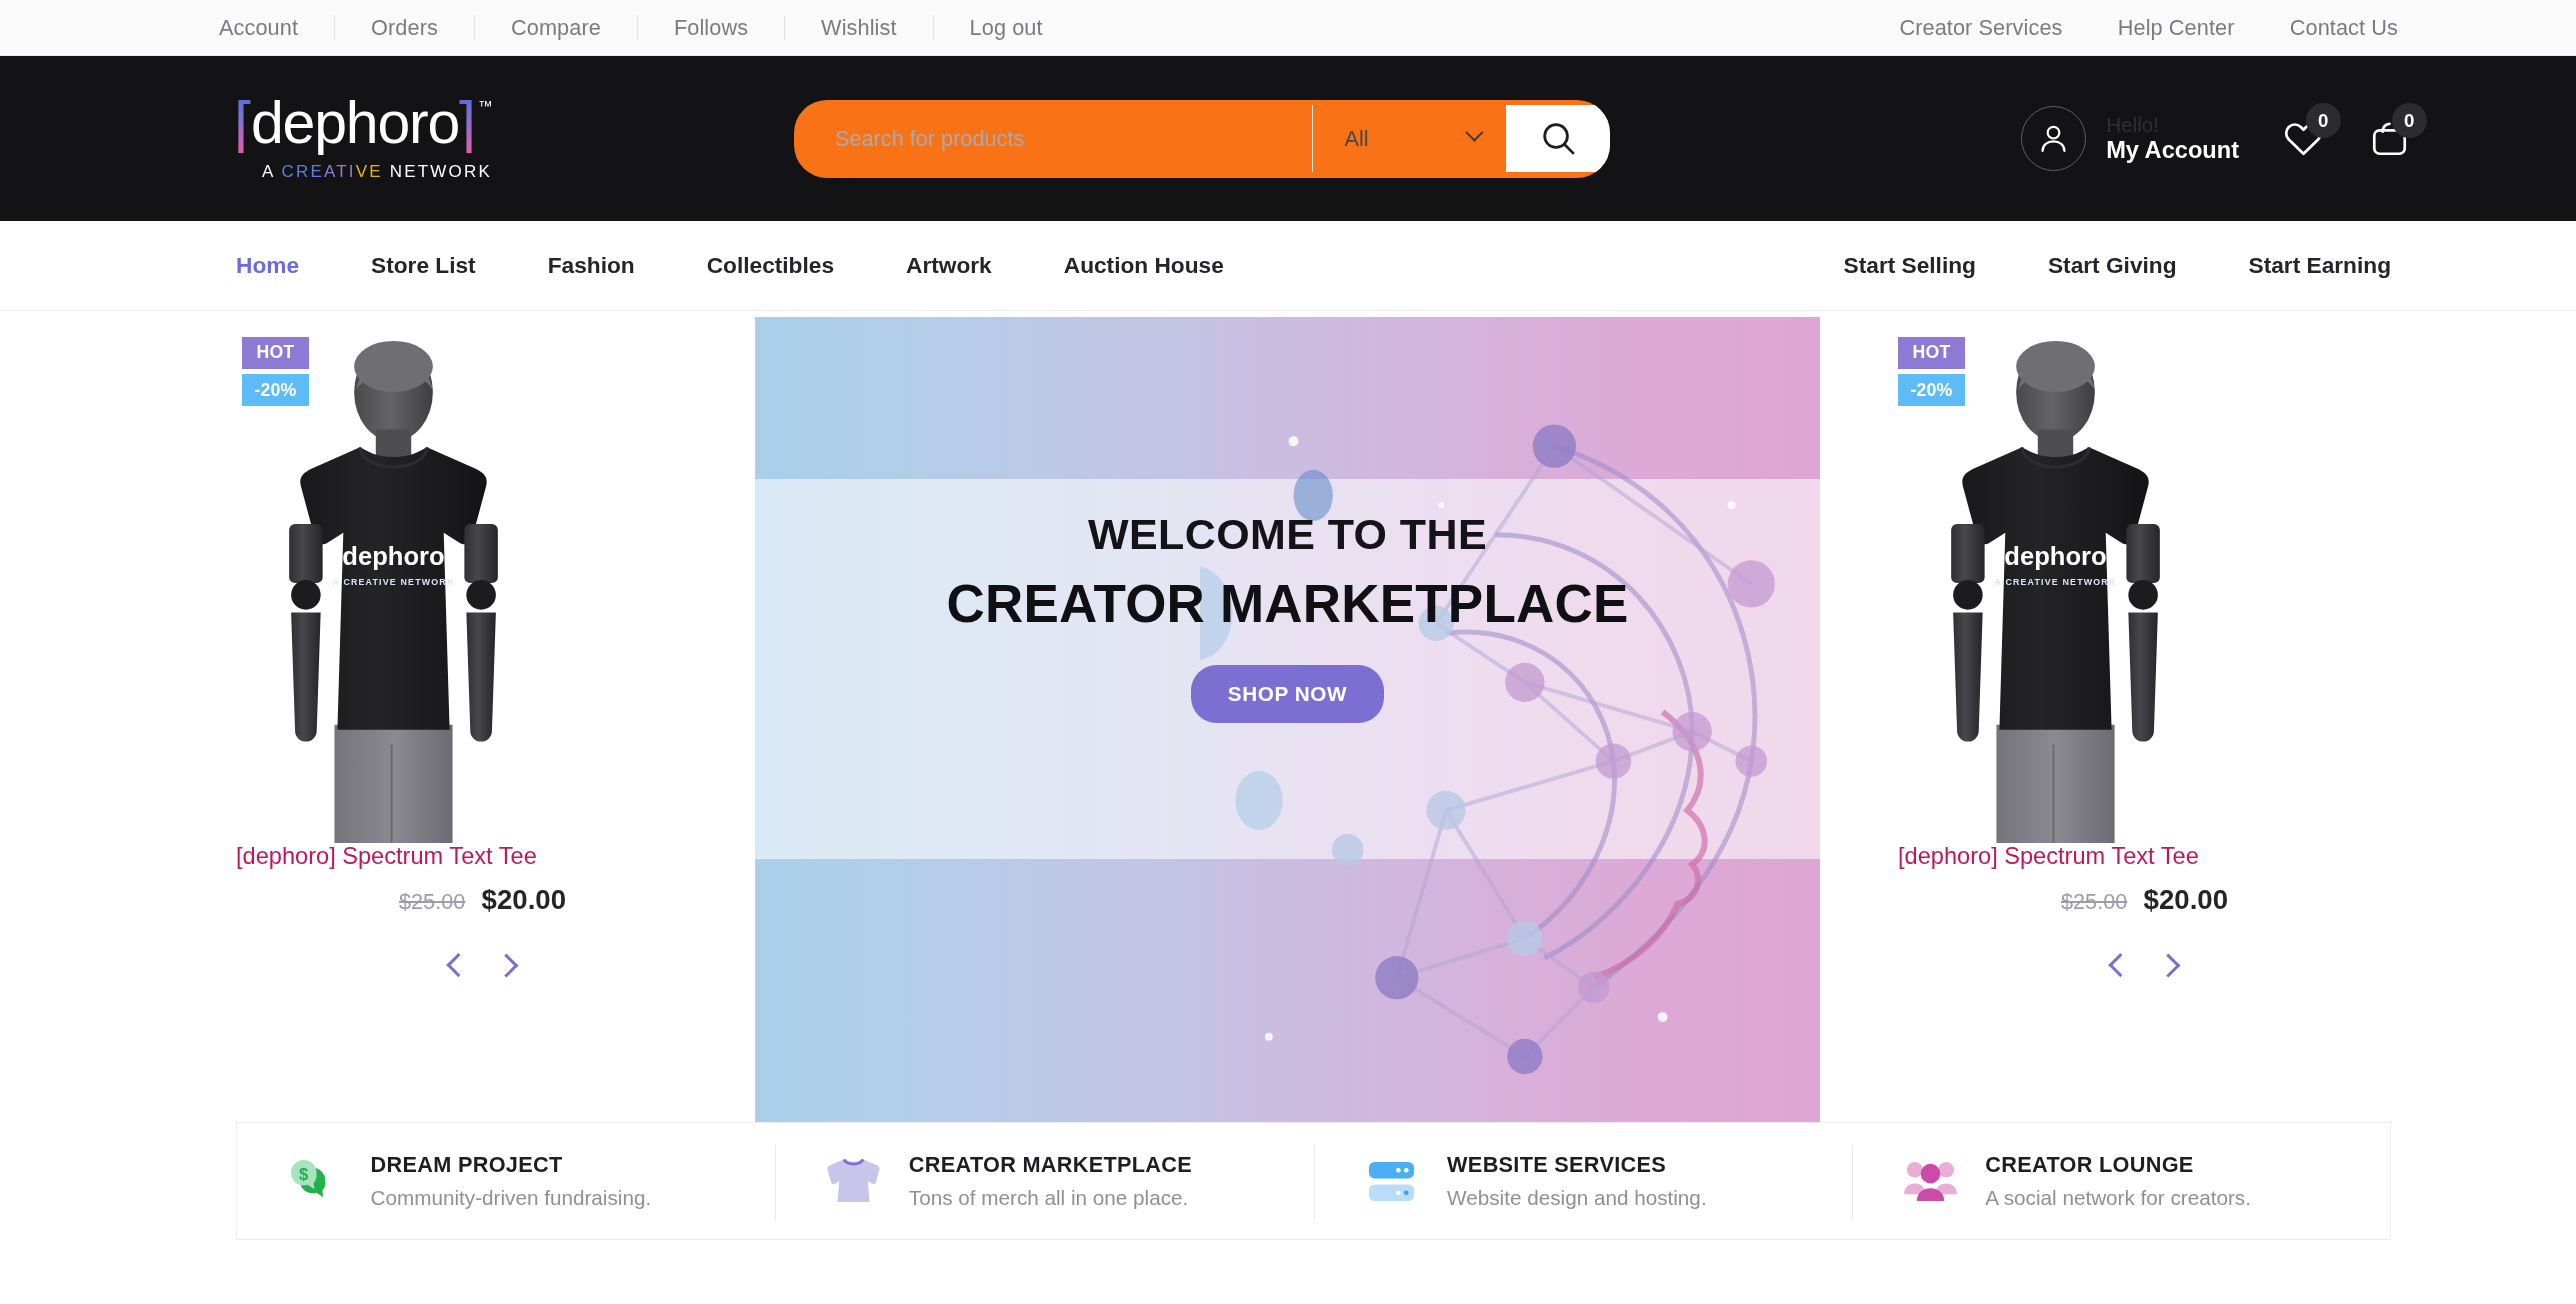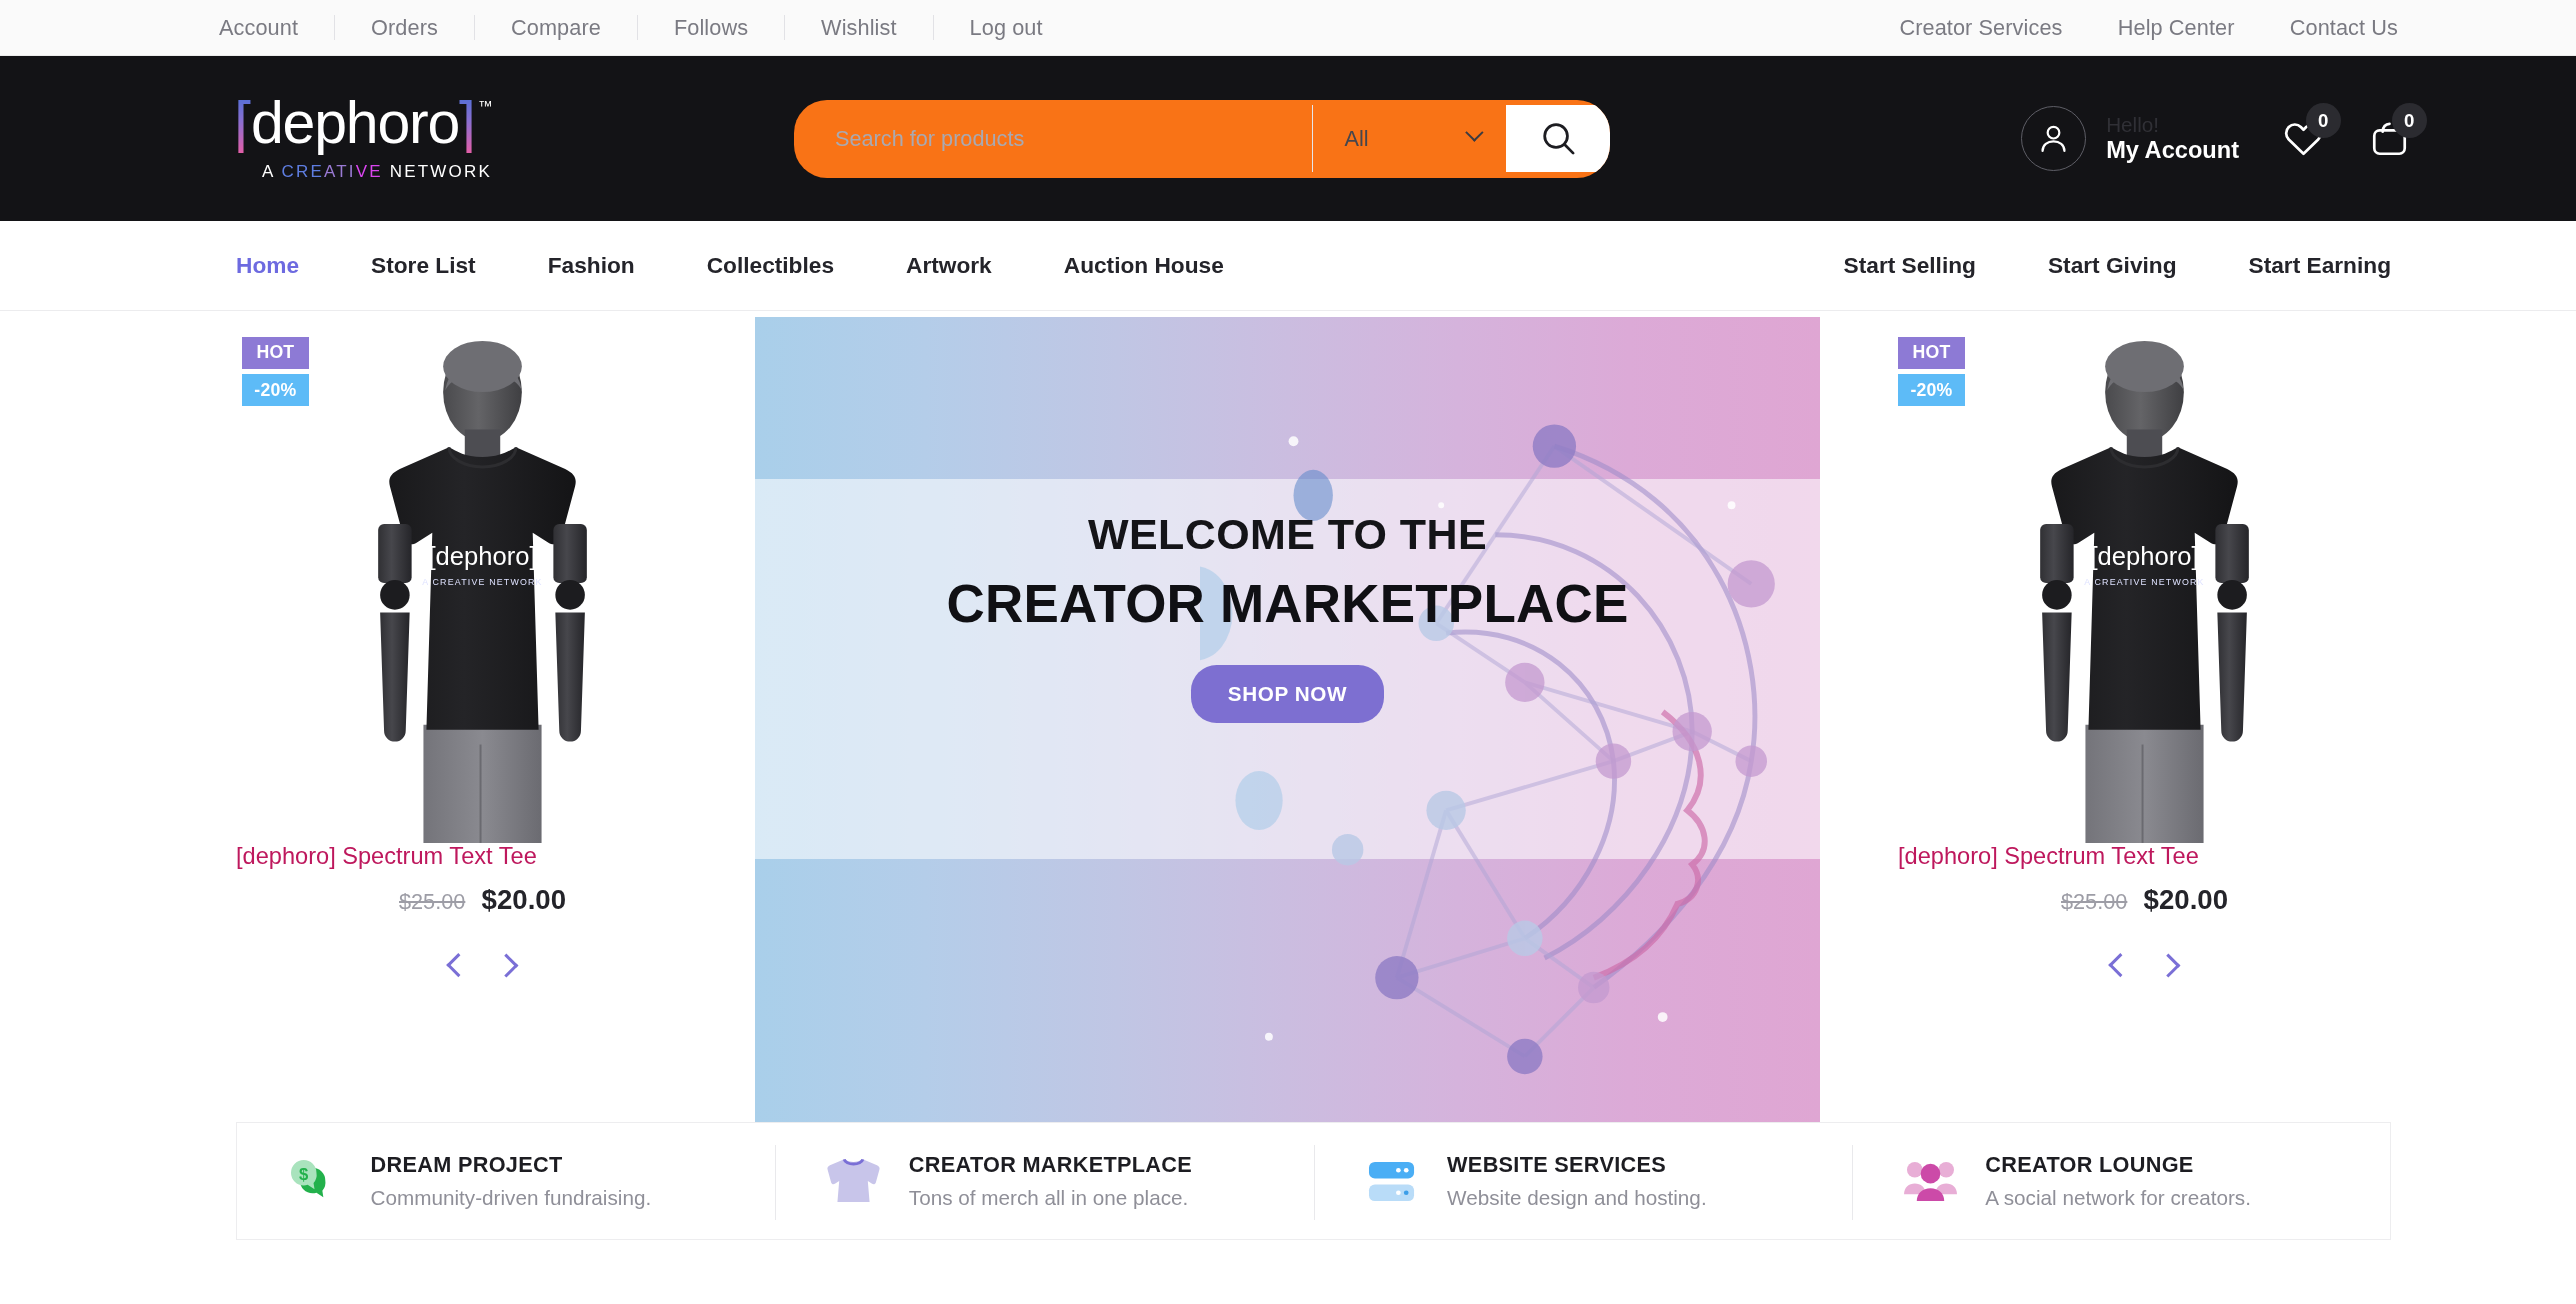--- a/index.html
+++ b/index.html
@@ -85,21 +85,21 @@
     margin-top: 8.9px;
     font-size: 17px;
     letter-spacing: 2.2px;
     font-weight: 400;
     text-align: center;
     white-space: nowrap;
   }
   .logo-sub .a { color: #ffffff; }
   .logo-sub .cre { color: #5e7de0; }
   .logo-sub .ati { color: #9a7ad4; }
-  .logo-sub .ve { color: #d946ef; }
+  .logo-sub .ve { color: #eab308; }
   .logo-sub .net { color: #ffffff; }
 
   
   .searchwrap {
     position: absolute;
     left: 794px;
     width: 816px;
     height: 78px;
     background: #f97316;
     border-radius: 33px;
@@ -219,21 +219,21 @@
     display: flex; align-items: center; justify-content: center;
     color: #ffffff; font-size: 17.7px; font-weight: bold;
     margin-bottom: 4.9px;
     letter-spacing: 0.2px;
   }
   .bdg-hot { background: #8d7ad5; }
   .bdg-off { background: #5dbbf7; }
 
   .pc-img {
     height: 522px;
-    display: flex; align-items: flex-end; justify-content: center;
+    display: flex; align-items: flex-end;  font-weight: bold;
   }
   .pc-title {
     text-align: left;
     font-size: 23.6px;
     color: #be185d;
   }
   .pc-price {
     text-align: center;
     margin-top: 13.8px;
   }

